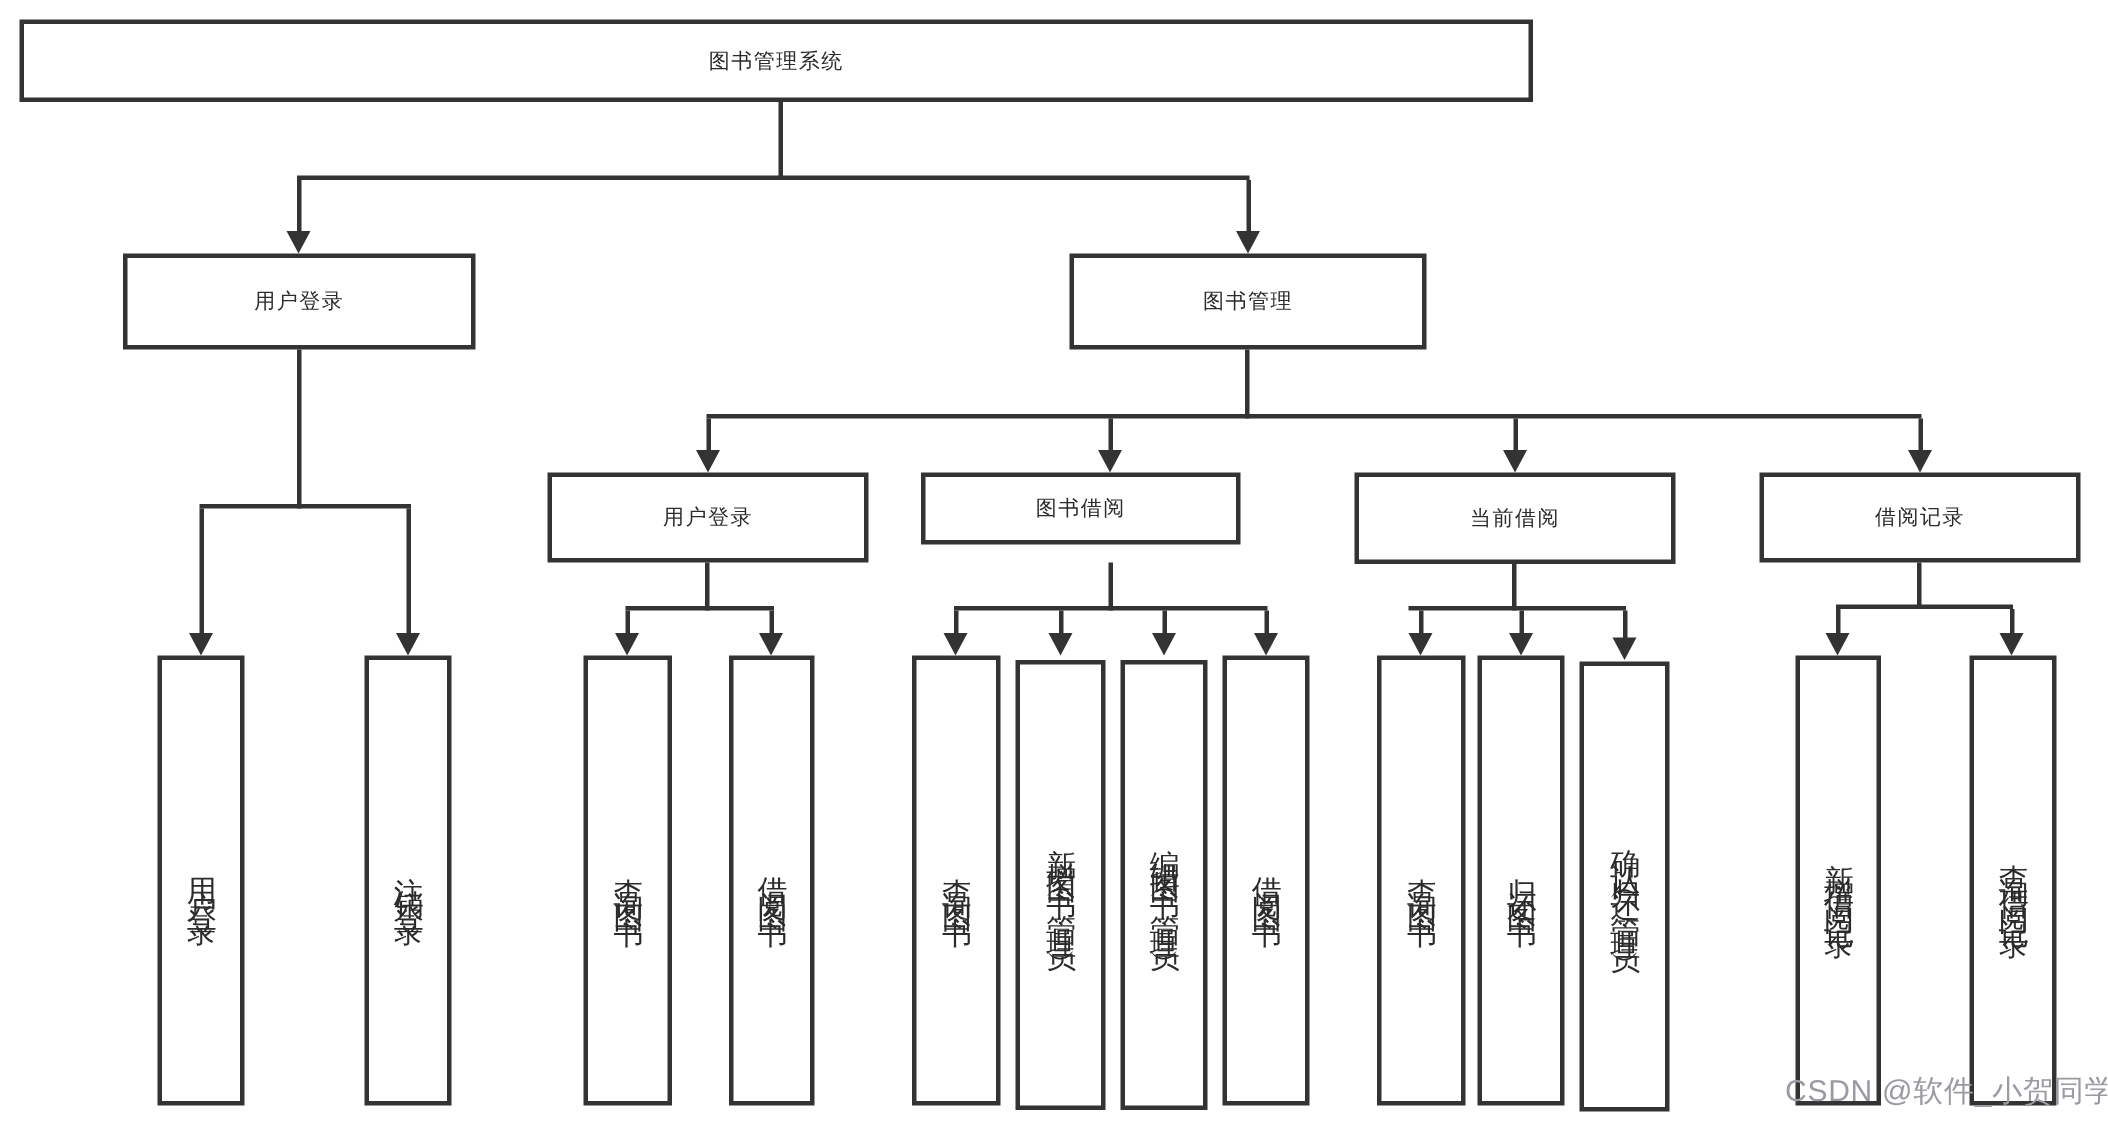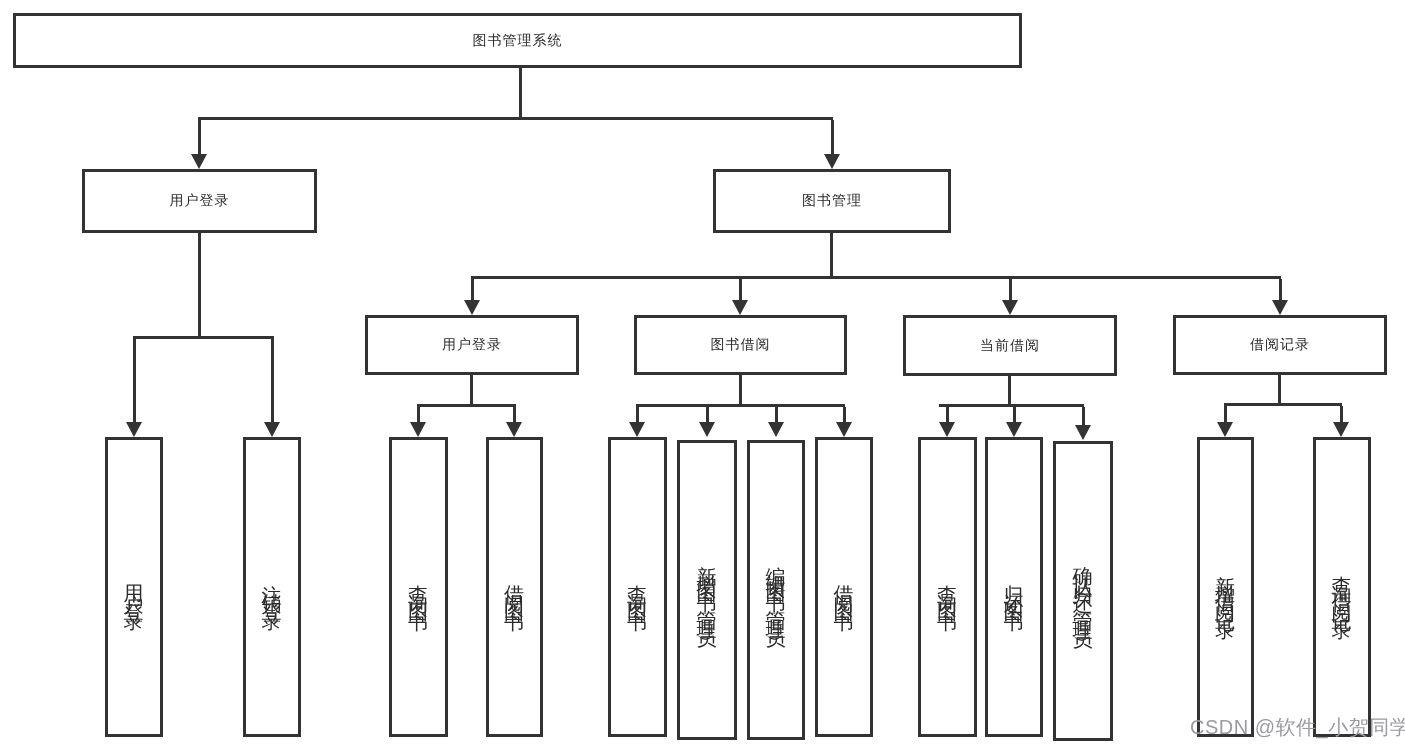--- a/index.html
+++ b/index.html
@@ -53,21 +53,21 @@
   <div class="box h" style="left:82px;top:169px;width:235px;height:64px">
     <span>用户登录</span>
   </div>
   <div class="box h" style="left:713px;top:169px;width:238px;height:64px">
     <span>图书管理</span>
   </div>
 
   <div class="box h" style="left:365px;top:315px;width:214px;height:60px">
     <span>用户登录</span>
   </div>
-  <div class="box h" style="left:634px;top:315px;width:213px;height:60px">
+  <div class="box h" style="left:614px;top:315px;width:213px;height:48px">
     <span>图书借阅</span>
   </div>
   <div class="box h" style="left:1173px;top:315px;width:214px;height:60px">
     <span>借阅记录</span>
   </div>
   <div class="box h" style="left:903px;top:315px;width:214px;height:61px">
     <span>当前借阅</span>
   </div>
 
   <div class="box v" style="left:105px;top:437px;width:58px;height:300px">

